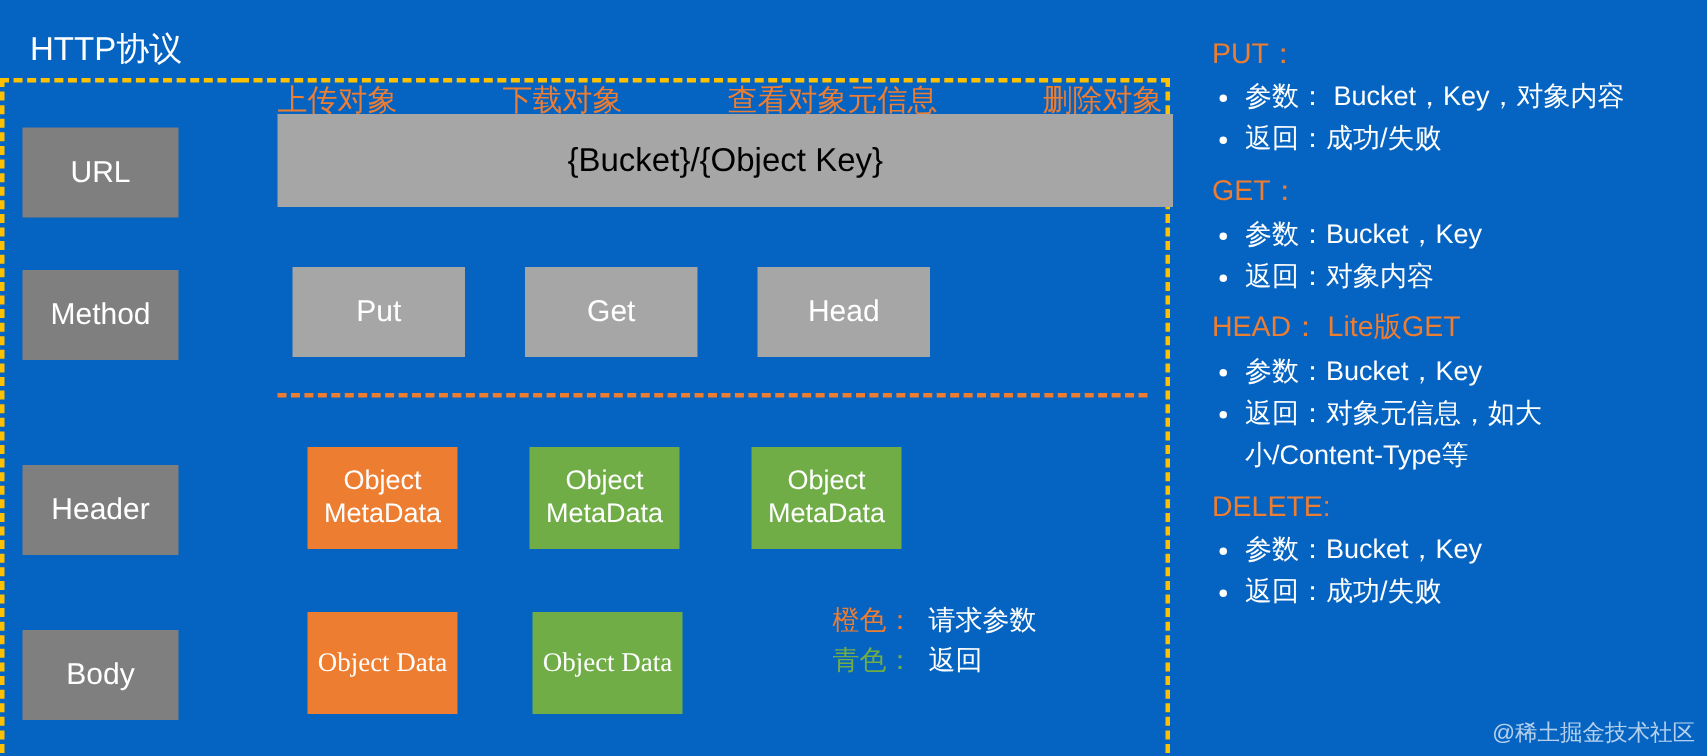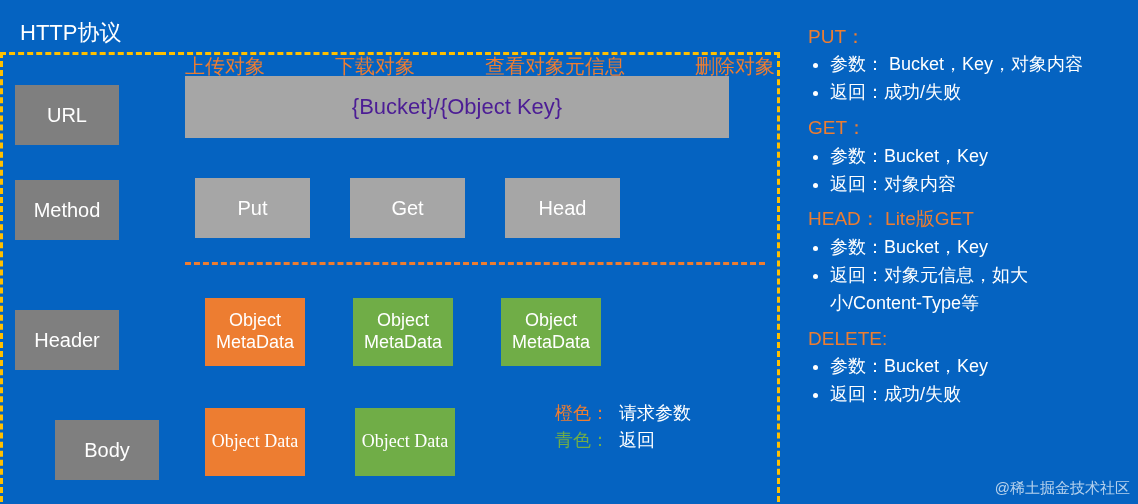--- a/index.html
+++ b/index.html
@@ -42,25 +42,25 @@
   }
   .row-label {
     position: absolute;
     left: 15px;
     width: 104px;
     height: 60px;
     background: #7f7f7f;
     display:flex; align-items:center; justify-content:center;
     font-size:20px; color:#fff;
   }
-  .r1{top:85px;} .r2{top:180px;} .r3{top:310px;} .r4{top:420px;margin-left:40px;}
+  .r1{top:85px;} .r2{top:180px;} .r3{top:310px;} .r4{top:420px;}
   .url-box{
-    position:absolute; left:185px; top:76px; width:544px; height:62px;
+    position:absolute; left:185px; top:76px; width:597px; height:62px;
     background:#a6a6a6; display:flex; align-items:center; justify-content:center;
-    font-size:22px; color:#4c1d95;
+    font-size:22px; color:#000000;
   }
   .method-row{
     position:absolute; left:195px; top:178px; display:flex; gap:40px;
   }
   .method-row .cell{
     width:115px; height:60px; background:#a6a6a6; display:flex; align-items:center; justify-content:center;
     font-size:20px; color:#fff;
   }
   .meta-row{
     position:absolute; left:205px; top:298px; display:flex; gap:48px;

